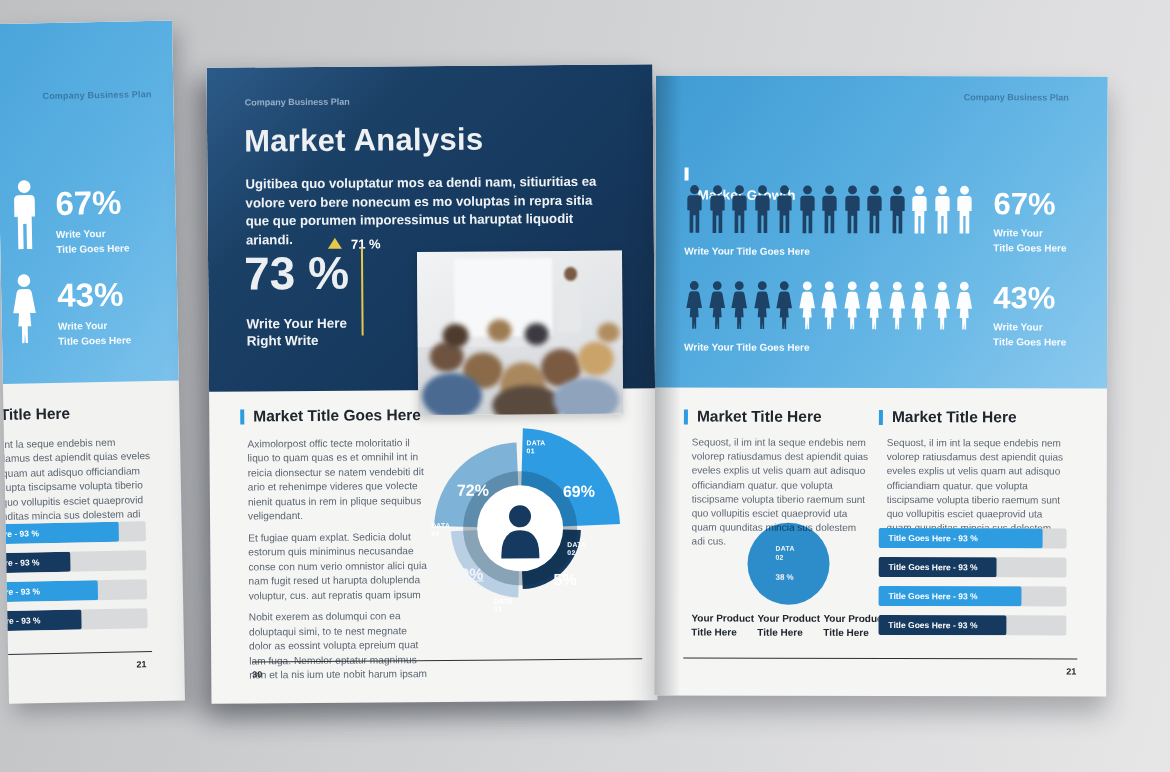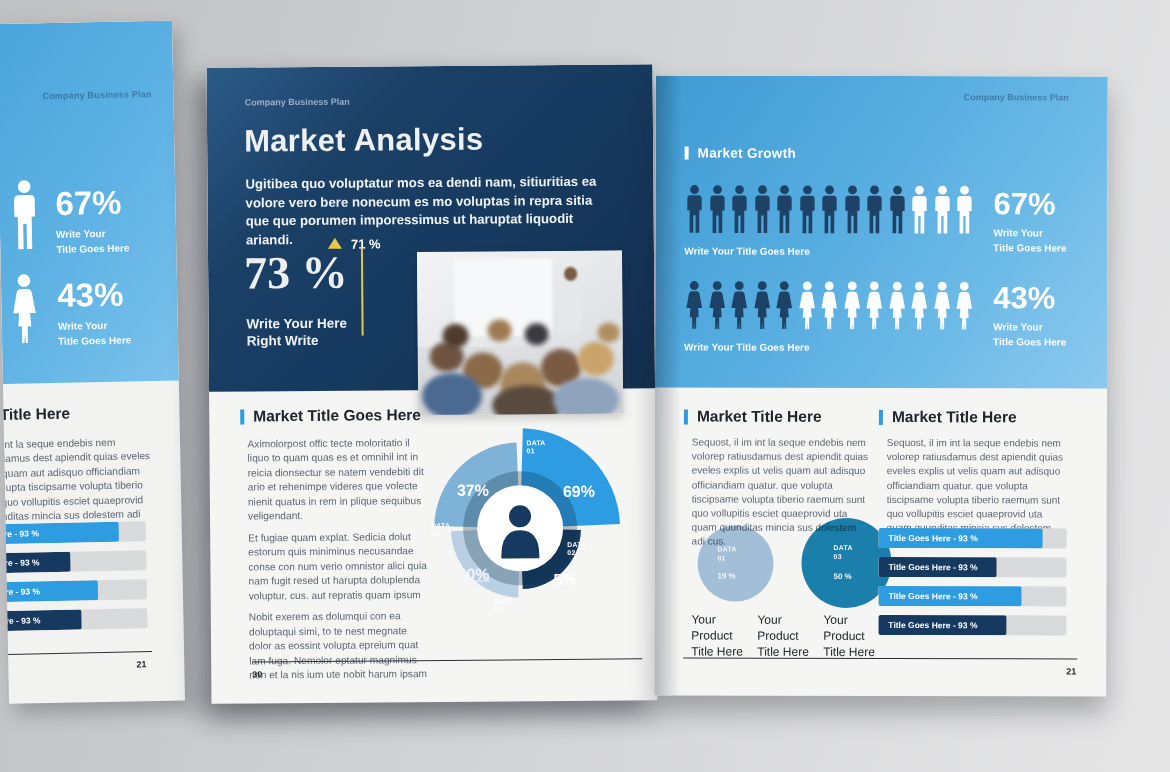--- a/index.html
+++ b/index.html
@@ -59,21 +59,21 @@
   }
   .center-page .navy-top{
     position:absolute;left:0;top:0;right:0;height:324px;
     background:linear-gradient(135deg,#2c5b89 0%,#1b4066 28%,#16395e 60%,#132f4f 100%);
   }
   .cp-header{position:absolute;left:38px;top:30px;font-size:9px;font-weight:bold;color:rgba(190,208,226,.75);}
   .cp-title{position:absolute;left:37px;top:56px;font-size:31px;font-weight:bold;color:#eef1f4;letter-spacing:.3px;}
   .cp-intro{position:absolute;left:38px;top:108px;width:372px;font-size:13.2px;font-weight:bold;line-height:1.42;color:#f0f3f6;}
   .cp-change{position:absolute;left:120px;top:170px;font-size:13px;font-weight:bold;color:#fff;}
   .tri-up{display:inline-block;width:0;height:0;border-left:7px solid transparent;border-right:7px solid transparent;border-bottom:11px solid #e5c84c;margin-right:9px;}
-  .cp-bigstat{position:absolute;left:36px;top:183px;font-size:46px;font-weight:bold;color:#eceff2;line-height:1;font-family:Liberation Serif, serif;}
+  .cp-bigstat{position:absolute;left:36px;top:183px;font-size:46px;font-weight:bold;color:#eceff2;line-height:1;}
   .cp-vline{position:absolute;left:153px;top:181px;width:2px;height:88px;background:#e5c84c;}
   .cp-statlabel{position:absolute;left:38px;top:248px;font-size:13.5px;font-weight:bold;color:#f0f3f6;line-height:17px;}
 
   
   .photo{position:absolute;left:209px;top:186px;width:205px;height:163px;background:linear-gradient(180deg,#e9eaec 0%,#dfe1e4 55%,#cfd2d6 100%);overflow:hidden;box-shadow:0 4px 10px rgba(0,0,0,.18);}
   .photo .blob{position:absolute;border-radius:50%;filter:blur(2.5px);}
   .photo .wall{position:absolute;left:0;top:0;right:0;height:58%;background:linear-gradient(150deg,#f2f3f4,#dde0e3);}
   .photo .board{position:absolute;left:18%;top:4%;width:48%;height:48%;background:#f7f8f9;filter:blur(1px);}
   .photo .presenter-body{position:absolute;left:69%;top:18%;width:22px;height:52px;background:#e6e8ea;border-radius:8px 8px 4px 4px;filter:blur(1px);}
   .photo .presenter-head{position:absolute;left:71.5%;top:10%;width:13px;height:14px;background:#7a5a44;border-radius:50%;filter:blur(1px);}
@@ -100,21 +100,21 @@
     background:#f5f5f4;
   }
   .right-page .blue-top{
     position:absolute;left:0;top:0;right:0;height:312px;
     background:linear-gradient(125deg,#3f9bd4 0%,#55acdf 40%,#6cbae7 70%,#8cc9ee 100%);
   }
   .fold-shadow{position:absolute;left:0;top:0;bottom:0;width:26px;background:linear-gradient(90deg,rgba(10,20,30,.28),rgba(10,20,30,0));pointer-events:none;}
   .rp-header{position:absolute;right:39px;top:16px;font-size:9px;font-weight:bold;color:rgba(23,56,92,.45);}
   .rp-growth-title{position:absolute;left:29px;top:70px;}
   .rp-growth-title .accent-bar{height:13px;}
-  .rp-growth-title .txt{font-size:13.5px;font-weight:bold;color:#fff;letter-spacing:.3px;}
+  .rp-growth-title .txt{font-size:13.5px;font-weight:bold;color:#fff;letter-spacing:.3px;margin-top:42px;}
   .picto-row{position:absolute;left:29px;display:flex;gap:2.5px;}
   .picto-row .person{width:20px;height:56px;fill:currentColor;}
   .picto-filled{color:#1d4266;}
   .picto-empty{color:#fcfdfe;}
   .picto-caption{position:absolute;left:29px;font-size:10px;font-weight:bold;color:rgba(255,255,255,.95);}
   .rp-stat{position:absolute;left:338px;color:#fff;}
   .rp-stat .big{font-size:31px;font-weight:bold;line-height:1;}
   .rp-stat .sm{font-size:10px;font-weight:bold;line-height:15px;color:rgba(255,255,255,.95);}
 
   .col{position:absolute;width:188px;}
@@ -123,21 +123,21 @@
   .col .sec-heading{position:absolute;top:332px;left:0;}
   .col .body-text{position:absolute;top:360px;left:8px;width:180px;font-size:10px;line-height:1.42;color:#5d6672;}
   .venn{position:absolute;left:8px;top:442px;width:200px;height:92px;}
   .venn-circle{position:absolute;border-radius:50%;mix-blend-mode:multiply;color:#fff;}
   .venn-circle .vl{position:absolute;font-size:6.8px;font-weight:bold;line-height:1.3;letter-spacing:.3px;}
   .venn-circle .vv{position:absolute;font-size:8px;font-weight:bold;}
   .venn-pale{background:#aac7e1;}
   .venn-mid{background:#2e93d3;}
   .venn-deep{background:#1c84b3;}
   .product-labels{position:absolute;left:8px;top:536px;display:flex;width:200px;}
-  .product-label{width:66px;font-size:12px;font-weight:normal;color:#20262e;line-height:1.35;}
+  .product-label{width:66px;font-size:10px;font-weight:bold;color:#20262e;line-height:1.35;}
   .col2 .bars{position:absolute;left:0;top:452px;width:188px;}
 
   .defs-hidden{position:absolute;width:0;height:0;overflow:hidden;}
 </style>
 </head>
 <body>
 
 <svg class="defs-hidden" aria-hidden="true">
   <defs>
     <symbol id="male-person" viewBox="0 0 24 60">
@@ -282,25 +282,25 @@
         <span>DATA</span><br><span>01</span>
       </span>
       <span class="dvalue" style="left:158px;top:70px;">69%</span>
       <span class="dlabel" style="left:162px;top:128px;">
         <span>DATA</span><br><span>02</span>
       </span>
       <span class="dvalue" style="left:148px;top:158px;">5%</span>
       <span class="dlabel" style="left:88px;top:184px;">
         <span>DATA</span><br><span>03</span>
       </span>
-      <span class="dvalue dimmed" style="left:52px;top:152px;text-decoration:underline;">20%</span>
+      <span class="dvalue dimmed" style="left:46px;top:152px;text-decoration:underline;">20%</span>
       <span class="dlabel" style="left:26px;top:108px;">
         <span>DATA</span><br><span>04</span>
       </span>
-      <span class="dvalue" style="left:52px;top:68px;">37%</span>
+      <span class="dvalue" style="left:52px;top:68px;">72%</span>
     </div>
 
     <div class="footer-line" style="left:41px;top:594px;width:390px;"></div>
     <div class="page-num" style="left:41px;top:602px;">30</div>
   </div>
 
   <div class="page right-page">
     <div class="blue-top"></div>
     <div class="fold-shadow"></div>
     <div class="rp-header">Company Business Plan</div>
@@ -410,27 +410,23 @@
       </div>
     </div>
 
     <div class="col col1">
       <div class="sec-heading">
         <span class="accent-bar"></span>
         <span class="txt">Market Title Here</span>
       </div>
       <div class="body-text">Sequost, il im int la seque endebis nem volorep ratiusdamus dest apiendit quias eveles explis ut velis quam aut adisquo officiandiam quatur. que volupta tiscipsame volupta tiberio raemum sunt quo vollupitis esciet quaeprovid uta quam quunditas mincia sus dolestem adi cus.</div>
       <div class="venn">
-        <div class="venn-circle venn-pale" style="left:6px;top:8px;width:76px;height:76px;">
-          <span class="vl" style="left:20px;top:20px;"><span>DATA</span><br><span>01</span></span>
-          <span class="vv" style="left:20px;top:46px;">19 %</span>
-        </div>
-        <div class="venn-circle venn-deep" style="left:110px;top:0;width:90px;height:90px;">
-          <span class="vl" style="left:32px;top:26px;"><span>DATA</span><br><span>03</span></span>
-          <span class="vv" style="left:32px;top:54px;">50 %</span>
+        <div class="venn-circle venn-mid" style="left:56px;top:5px;width:82px;height:82px;">
+          <span class="vl" style="left:28px;top:22px;"><span>DATA</span><br><span>02</span></span>
+          <span class="vv" style="left:28px;top:50px;">38 %</span>
         </div>
       </div>
       <div class="product-labels">
         <div class="product-label">
           <div>Your Product</div>
           <div>Title Here</div>
         </div>
         <div class="product-label">
           <div>Your Product</div>
           <div>Title Here</div>

